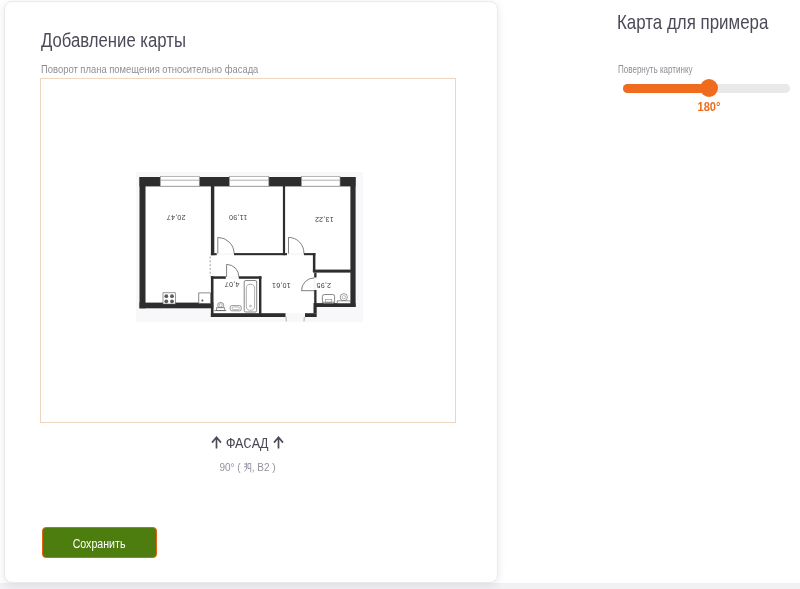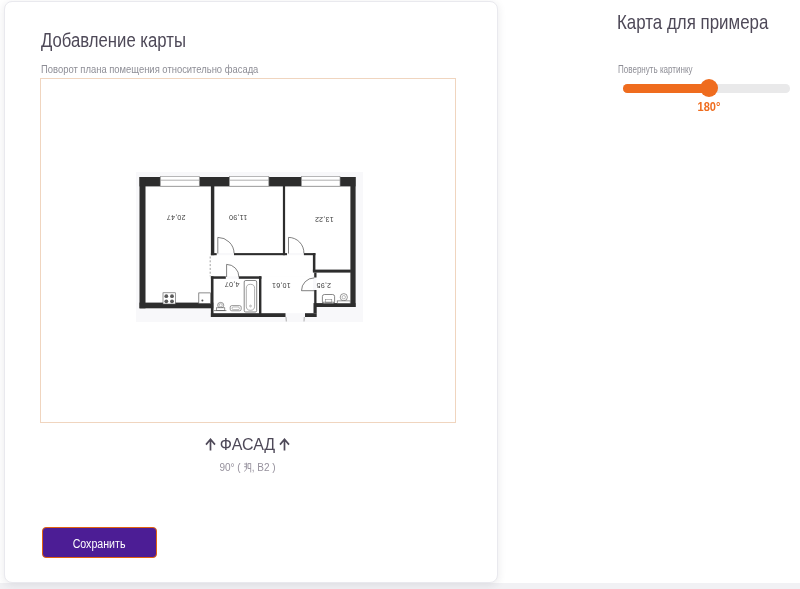--- a/index.html
+++ b/index.html
@@ -162,34 +162,34 @@
   <g fill="#3d3d3d" font-family="Liberation Sans, sans-serif" font-size="7.1" letter-spacing="0.25" text-anchor="middle">
     <text x="176" y="220" transform="rotate(180 176 217.7)">20,47</text>
     <text x="238" y="220" transform="rotate(180 238 217.7)">11,90</text>
     <text x="324.2" y="221.4" transform="rotate(180 324.2 219.1)">13,22</text>
     <text x="232" y="286.7" transform="rotate(180 232 284.4)">4,07</text>
     <text x="281.3" y="287.5" transform="rotate(180 281.3 285.2)">10,61</text>
     <text x="323.7" y="287.5" transform="rotate(180 323.7 285.2)">2,95</text>
   </g>
 </svg>
 
-<div class="abs" style="left:40px;top:436px;width:415px;text-align:center;font-size:16px;color:#4e4958;"><svg width="11" height="13" viewBox="0 0 11 13" style="vertical-align:-1px;margin-right:4px;">
+<div class="abs" style="left:40px;top:436px;width:415px;text-align:center;font-size:14px;color:#4e4958;font-family:Liberation Mono, monospace;"><svg width="11" height="13" viewBox="0 0 11 13" style="vertical-align:-1px;margin-right:4px;">
       <path d="M5.5 12.6 L5.5 2 M1 6.6 L5.5 1.3 L10 6.6" stroke="#4e4958" stroke-width="1.7" fill="none"></path>
     </svg>ФАСАД<svg width="11" height="13" viewBox="0 0 11 13" style="vertical-align:-1px;margin-left:4px;">
       <path d="M5.5 12.6 L5.5 2 M1 6.6 L5.5 1.3 L10 6.6" stroke="#4e4958" stroke-width="1.7" fill="none"></path>
     </svg></div>
 
 <div class="abs" style="left:40px;top:461px;width:415px;text-align:center;font-size:11px;color:#95909c;transform:scaleX(0.91);">90° ( <svg width="9" height="11" viewBox="0 0 9 11" style="vertical-align:-2px">
       <g stroke="#95909c" stroke-width="0.95" fill="none">
         <path d="M0.8 2 H3.3 M3.3 0.7 V7.3 M0.8 4.7 H3.3 M3.3 7.3 L0.9 9.4"></path>
         <path d="M5 1.6 H8.1 M8.1 1.3 V10.4 M5 1.6 V6.5 M5 6.5 H8.1"></path>
       </g>
     </svg>, B2 )</div>
 
-<div class="abs" style="left:42px;top:527px;width:115px;height:31px;background:#4c1d95;border:1px solid #e2620f;
+<div class="abs" style="left:42px;top:527px;width:115px;height:31px;background:#4d7c0f;border:1px solid #e2620f;
      border-radius:4px;box-sizing:border-box;color:#fff;font-size:12.5px;text-align:center;line-height:33px;"><span style="display:inline-block;transform:scaleX(0.85);">Сохранить</span></div>
 
 <div class="abs" style="left:617px;top:10px;font-size:21px;color:#4e4958;white-space:nowrap;transform:scaleX(0.805);transform-origin:0 0;">Карта для примера</div>
 
 <div class="abs" style="left:618px;top:63px;font-size:10.5px;color:#8e8e96;white-space:nowrap;transform:scaleX(0.765);transform-origin:0 0;">Повернуть картинку</div>
 
 <div class="abs" style="left:623px;top:84px;width:167px;height:8.6px;border-radius:4.3px;background:#e9e9ea;"></div>
 
 <div class="abs" style="left:623px;top:84px;width:90px;height:8.6px;border-radius:4.3px;background:#ef6c1e;"></div>
 

